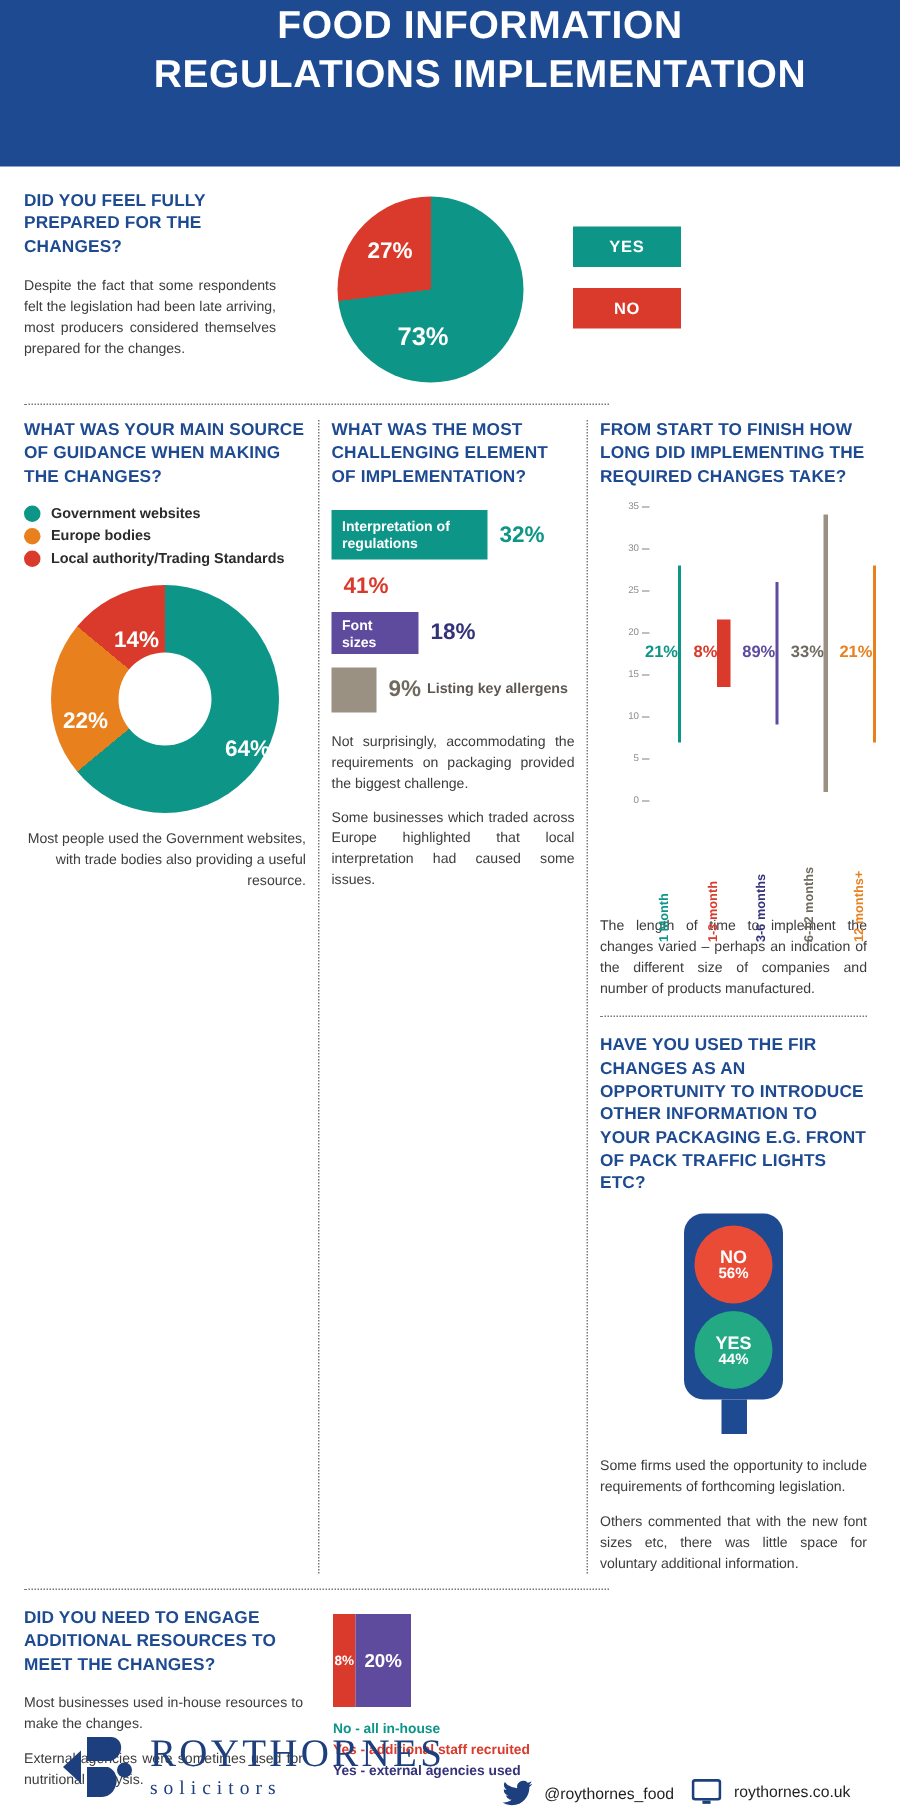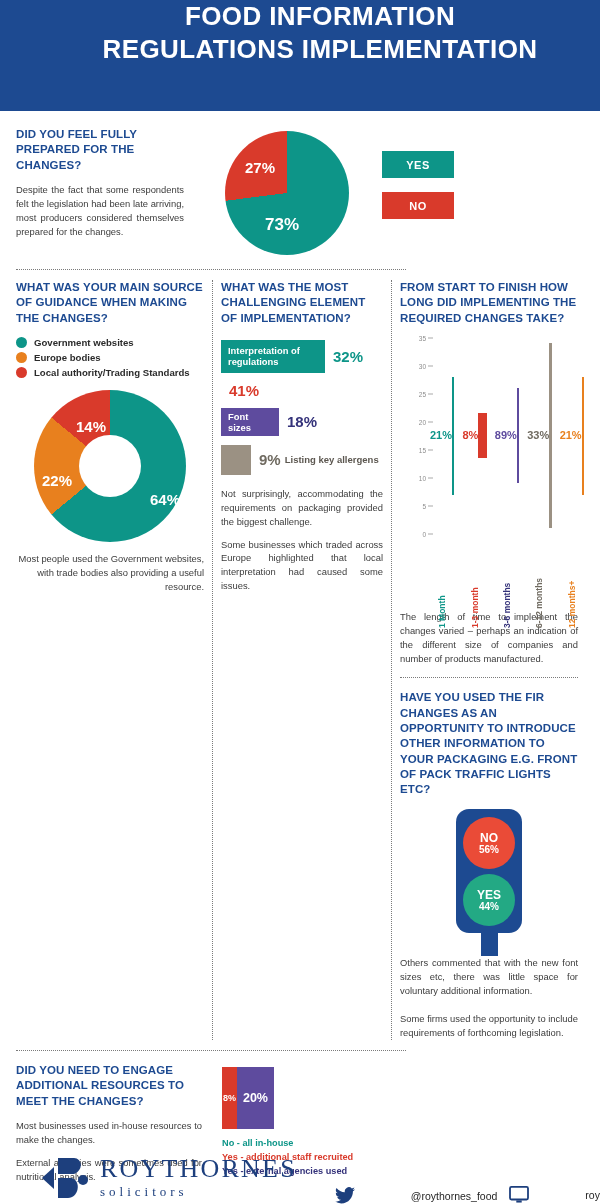--- a/index.html
+++ b/index.html
@@ -175,21 +175,21 @@
   .k-purple { color:#34327a; }
 
   
   .footer-strip { position:absolute; left:0; bottom:0; width:600px; }
   .foot-main { height:87px; display:flex; align-items:flex-end; padding:0 38px; }
   .logo { display:flex; align-items:center; }
   .logo .mark { width:52px; height:52px; margin-right:10px; }
   .logo .words .l1 { color:#1d3f7d; font-family:"Liberation Serif", serif; font-size:26px; letter-spacing:2.2px; line-height:1; }
   .logo .words .l2 { color:#1d3f7d; font-family:"Liberation Serif", serif; font-size:13px; letter-spacing:4px; margin-top:2px;}
   .foot-div { width:1px; background:#1d3f7d; height:48px; margin:0 16px 0 22px; }
-  .foot-item { display:flex; align-items:center; margin-right:12px;gap:48px; }
+  .foot-item { display:flex; align-items:center; margin-right:12px; }
   .foot-item .ico { margin-right:8px; display:flex; }
   .foot-item .t { font-size:10.5px; color:#1f1f1f; }
   .foot-bar { background:#1d4a91; height:26px; display:flex; align-items:center; justify-content:center; }
   .foot-bar span { color:#fff; font-size:10px; font-weight:bold; letter-spacing:0.3px; }
 </style>
 </head>
 <body>
 
 <div class="page">
 
@@ -350,22 +350,22 @@
                   <span class="p">56%</span>
                 </div>
                 <div class="tl-light green">
                   <span class="w">YES</span>
                   <span class="p">44%</span>
                 </div>
               </div>
               <div class="tl-stem"></div>
             </div>
           </div>
+          <div class="body-text" style="margin-top:14px">Some firms used the opportunity to include requirements of forthcoming legislation.</div>
           <div class="body-text">Others commented that with the new font sizes etc, there was little space for voluntary additional information.</div>
-          <div class="body-text" style="margin-top:14px">Some firms used the opportunity to include requirements of forthcoming legislation.</div>
         </div>
       </div>
     </div>
 
     <div class="hdash" style="margin-top:10px;width:390px"></div>
 
     <div class="row3">
       <div class="left">
         <div class="q-title">DID YOU NEED TO ENGAGE ADDITIONAL RESOURCES TO MEET THE CHANGES?</div>
         <div class="body-text" style="margin-top:10px">Most businesses used in-house resources to make the changes.</div>

